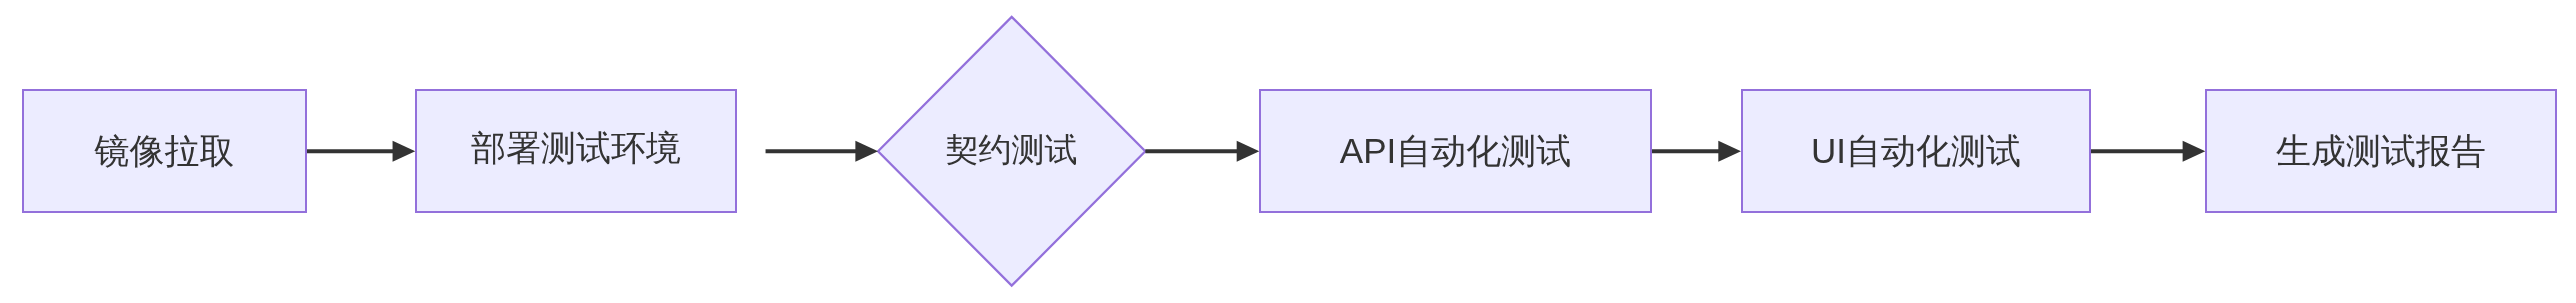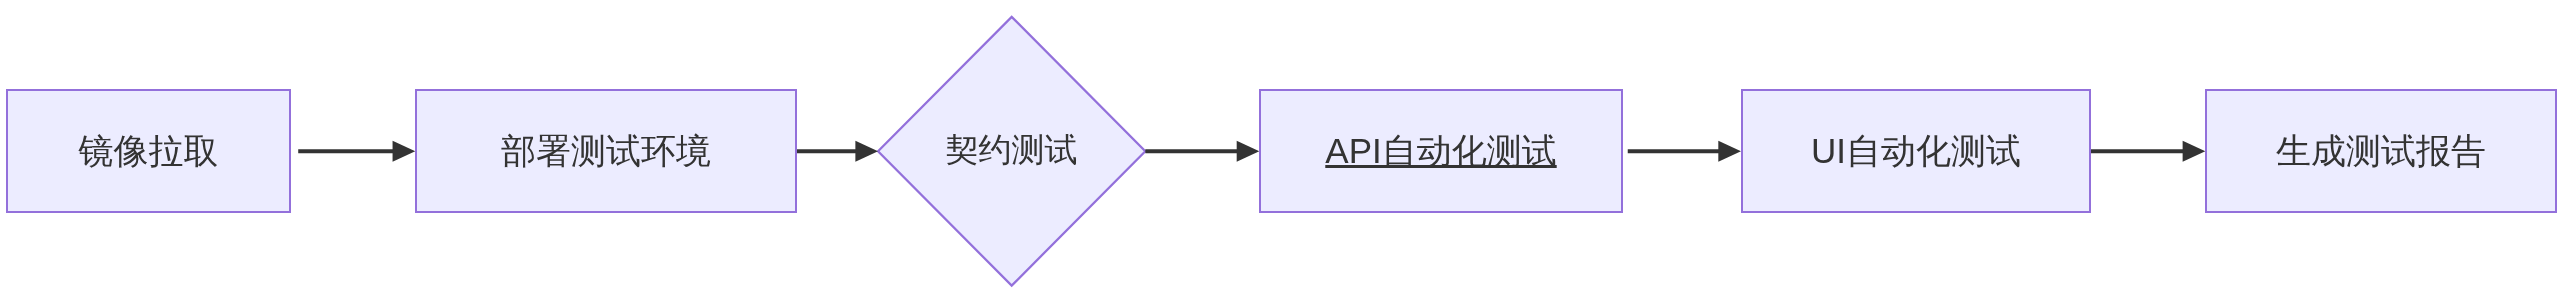--- a/index.html
+++ b/index.html
@@ -29,23 +29,23 @@
     background:var(--node-fill);
     border:2.3px solid var(--node-border);
     display:flex;
     align-items:center;
     justify-content:center;
     color:var(--text);
     font-size:35px;
     line-height:1.2;
     white-space:nowrap;
   }
-  .node-rect-1{left:6px;  top:89px; width:285px; height:124px;}
-  .node-rect-2{left:415px; top:89px; width:382px; height:124px;}
-  .node-rect-4{left:1259px;top:89px; width:364px; height:124px;text-decoration:underline;}
+  .node-rect-1{left:22px;  top:89px; width:285px; height:124px;}
+  .node-rect-2{left:415px; top:89px; width:322px; height:124px;font-family:Liberation Mono, monospace;}
+  .node-rect-4{left:1259px;top:89px; width:393px; height:124px;}
   .node-rect-5{left:1741px;top:89px; width:350px; height:124px;}
   .node-rect-6{left:2205px;top:89px; width:352px; height:124px;}
   .diamond-label{
     position:absolute;
     left:878px;top:17.4px;
     width:267px;height:267px;
     display:flex;
     align-items:center;
     justify-content:center;
     color:var(--text);

